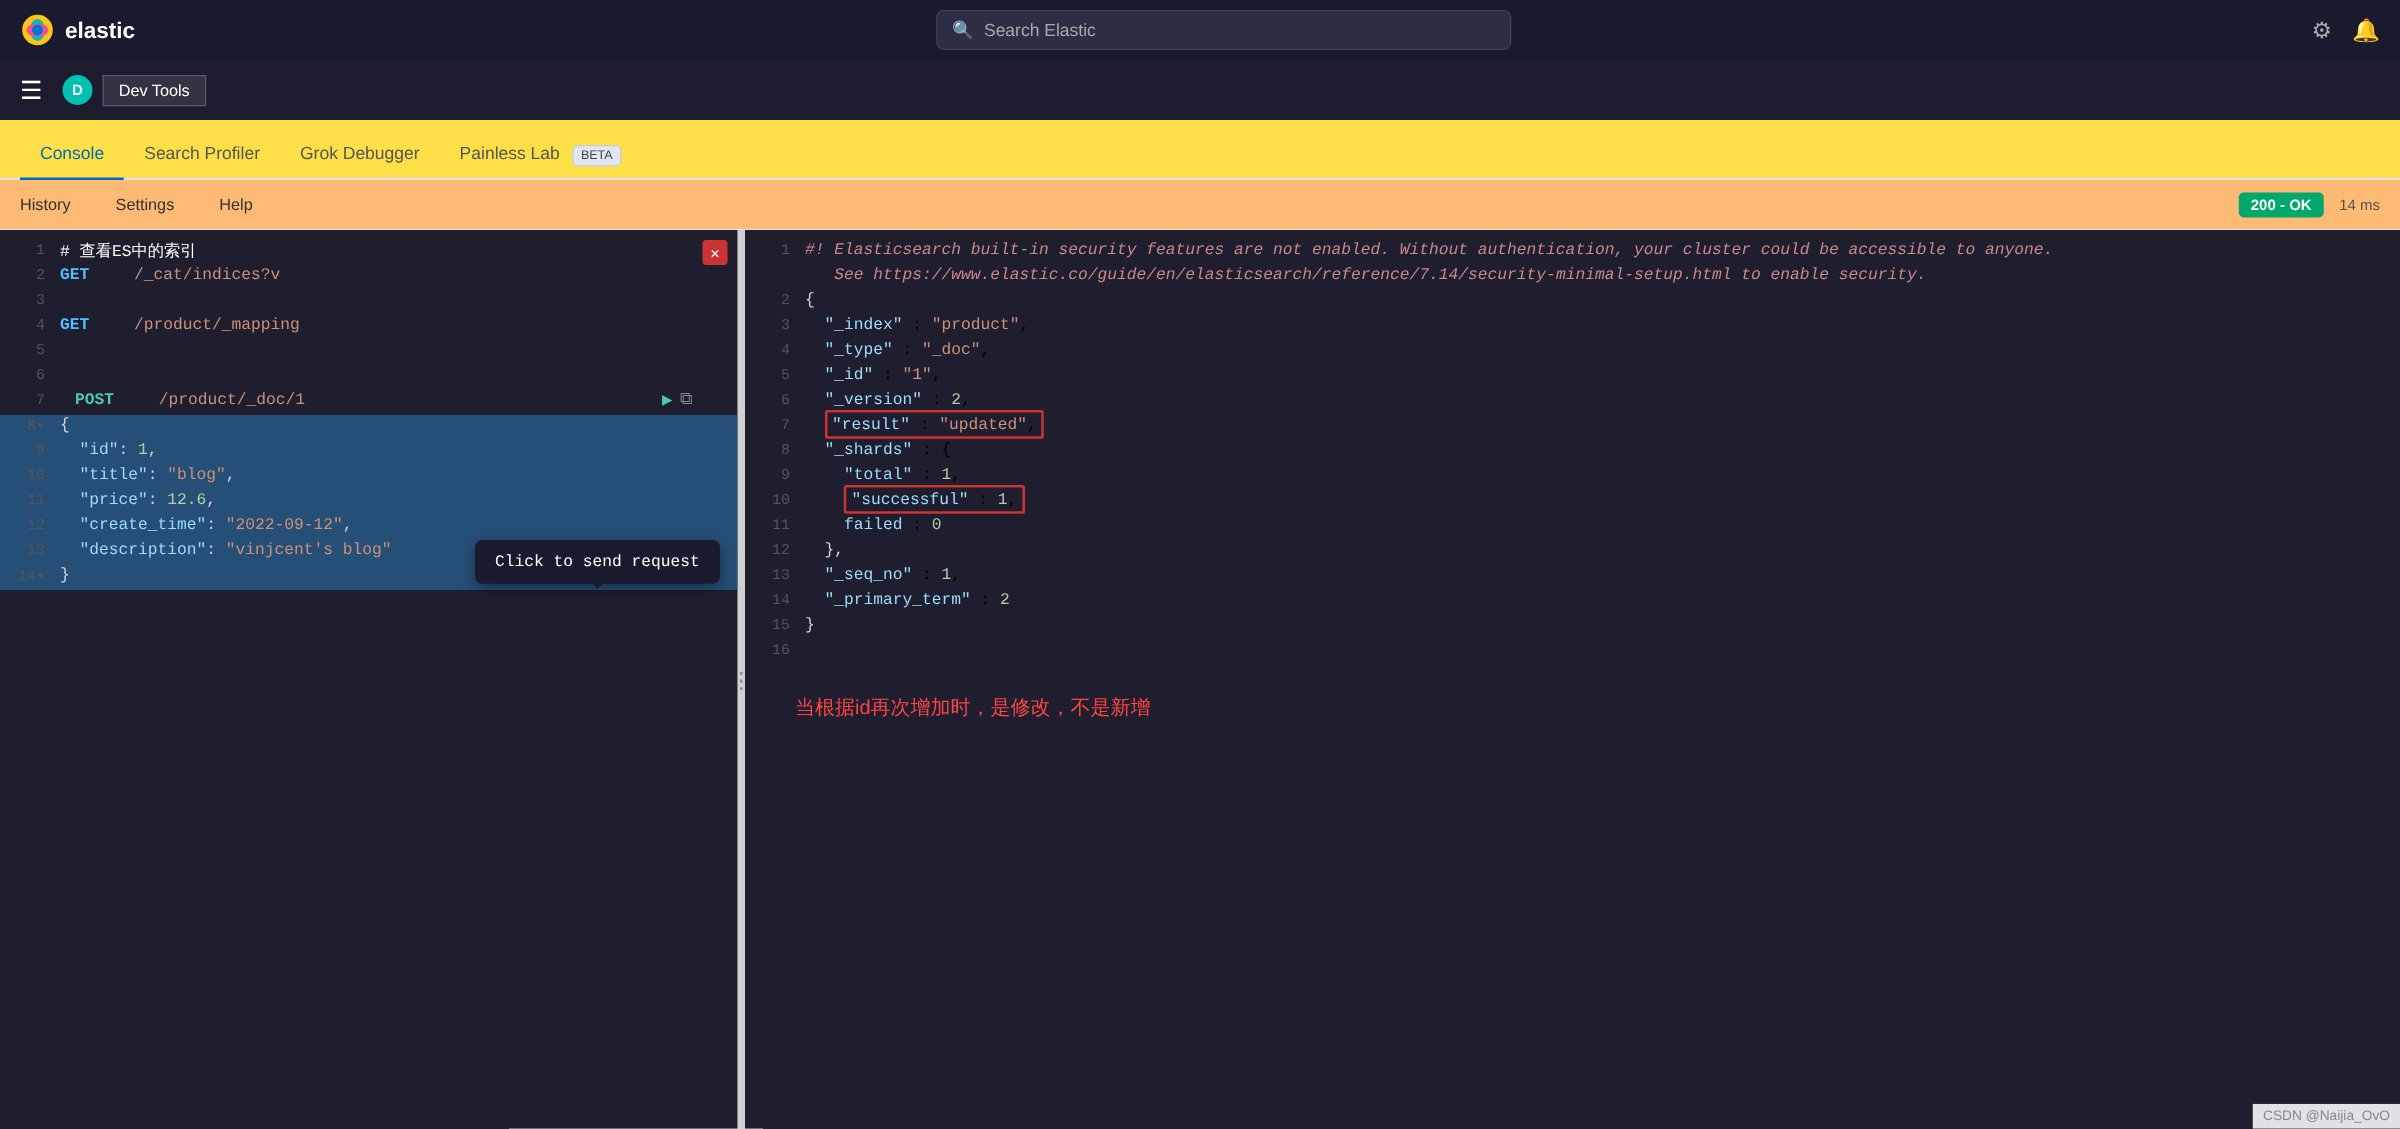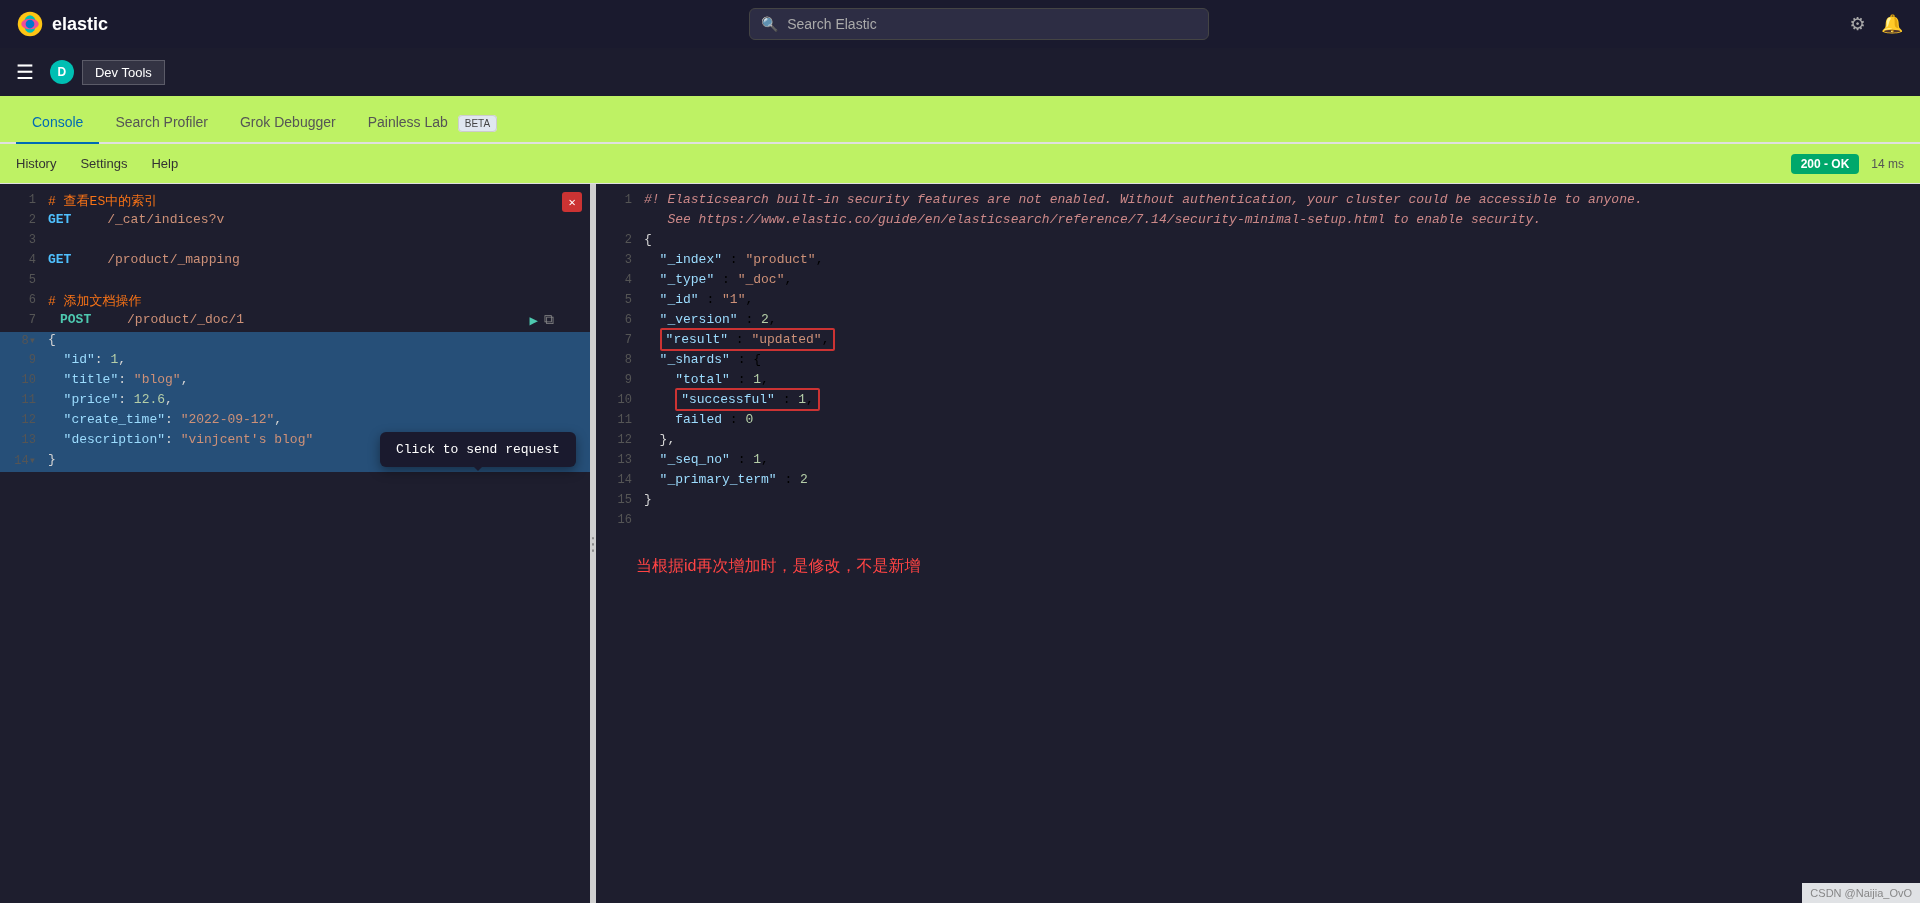--- a/index.html
+++ b/index.html
@@ -86,21 +86,21 @@
       background: rgba(255,255,255,0.1);
       border: 1px solid rgba(255,255,255,0.2);
       color: white;
       font-size: 13px;
       padding: 4px 12px;
       border-radius: 0;
     }
 
     
     .tab-bar {
-      background: #bef264;
+      background: #fde047;
       height: 48px;
       display: flex;
       align-items: flex-end;
       padding: 0 16px;
       border-bottom: 2px solid #e0e0e0;
       gap: 0;
     }
     .tab {
       padding: 12px 16px;
       font-size: 14px;
@@ -119,26 +119,26 @@
       color: #444;
       font-size: 10px;
       padding: 2px 6px;
       border-radius: 4px;
       border: 1px solid #ccc;
       margin-left: 6px;
     }
 
     
     .toolbar {
-      background: #bef264;
+      background: #fdba74;
       height: 40px;
       display: flex;
       align-items: center;
       padding: 0 16px;
-      gap: 24px;
+      gap: 36px;
       border-bottom: 1px solid #e0e0e0;
     }
     .toolbar-item {
       font-size: 13px;
       color: #333;
       cursor: pointer;
     }
     .status-badge {
       background: #00a86b;
       color: white;
@@ -197,21 +197,21 @@
     .line-content {
       flex: 1;
       white-space: pre;
     }
     .line-selected {
       background: #264f78;
     }
     .kw-get { color: #4fc1ff; font-weight: bold; }
     .kw-post { color: #4ec9b0; font-weight: bold; margin-left: 12px; }
     .kw-path { color: #ce9178; margin-left: 28px; }
-    .kw-comment { color: #f97316; }
+    .kw-comment { color: #ffffff; }
     .kw-string { color: #ce9178; }
     .kw-number { color: #b5cea8; }
     .kw-key { color: #9cdcfe; }
 
     
     .editor-close {
       position: absolute;
       top: 8px;
       right: 8px;
       background: #cc3333;
@@ -404,21 +404,20 @@
         <span class="line-content"><span class="kw-get">GET</span> <span class="kw-path">/product/_mapping</span></span>
       </div>
 
       <div class="editor-line">
         <span class="line-number">5</span>
         <span class="line-content"></span>
       </div>
 
       <div class="editor-line">
         <span class="line-number">6</span>
-        <span class="line-content kw-comment"># 添加文档操作</span>
       </div>
 
       <div class="editor-line" style="position:relative;">
         <span class="line-number">7</span>
         <span class="line-content"><span class="kw-post">POST</span> <span class="kw-path">/product/_doc/1</span></span>
         <span style="margin-left:auto; display:flex; gap:6px; padding-right:28px;">
           <span style="color:#4ec9b0; font-size:14px; cursor:pointer;">▶</span>
           <span style="color:#888; font-size:14px; cursor:pointer;">⧉</span>
         </span>
       </div>

